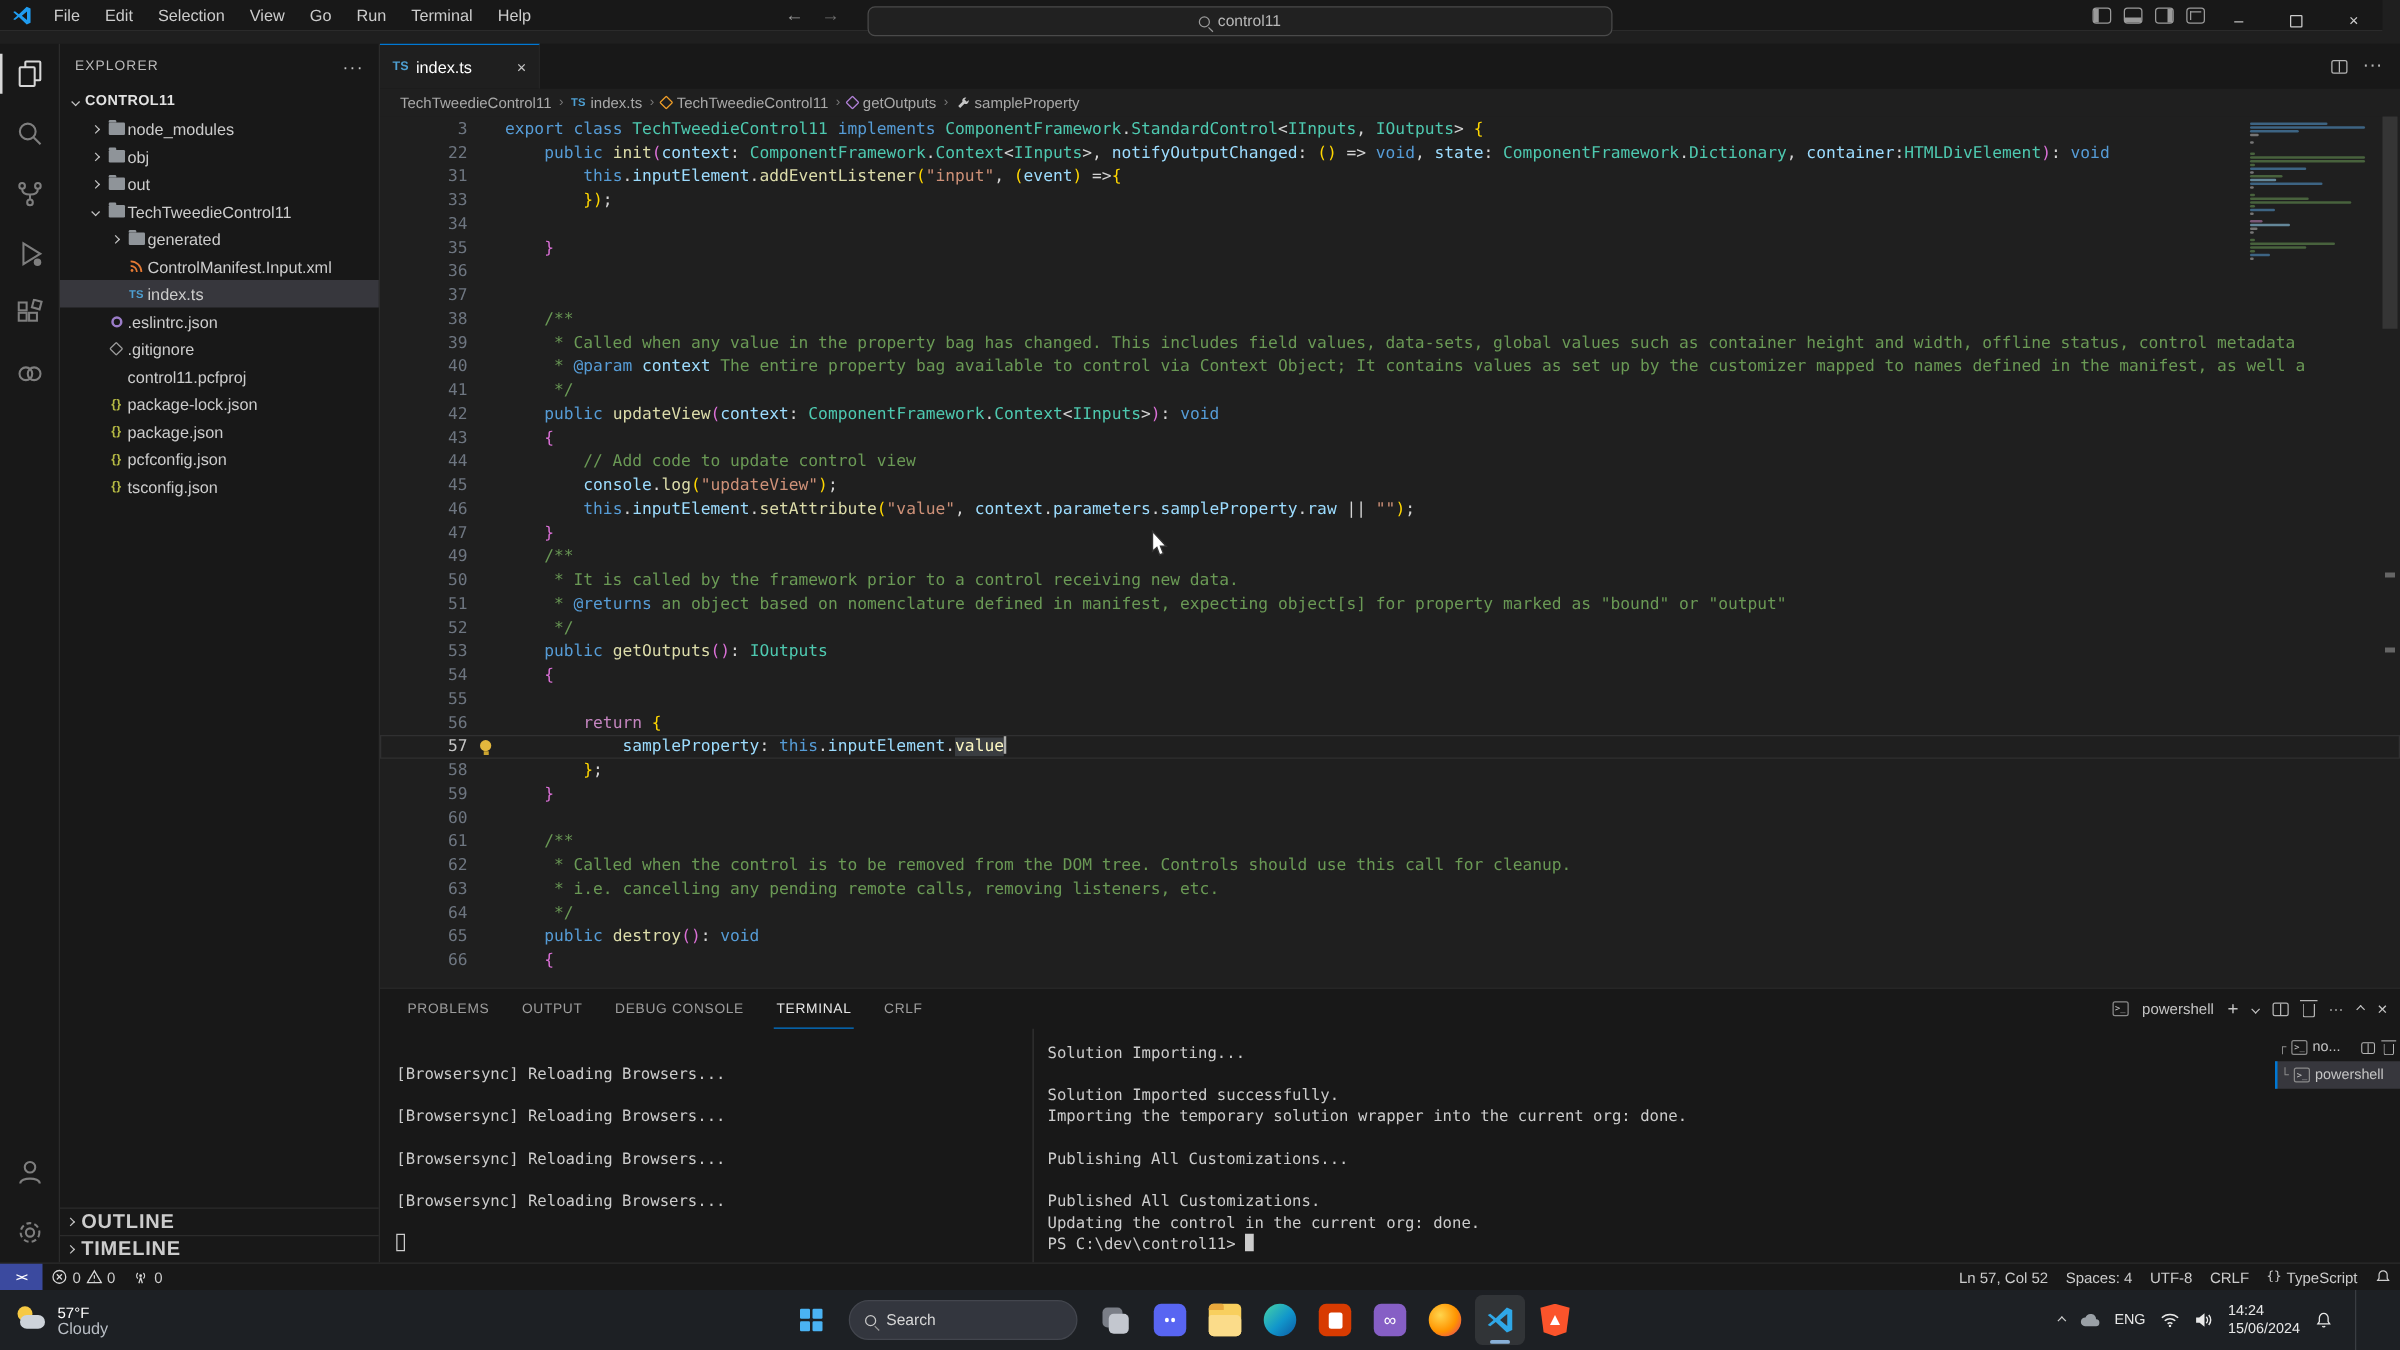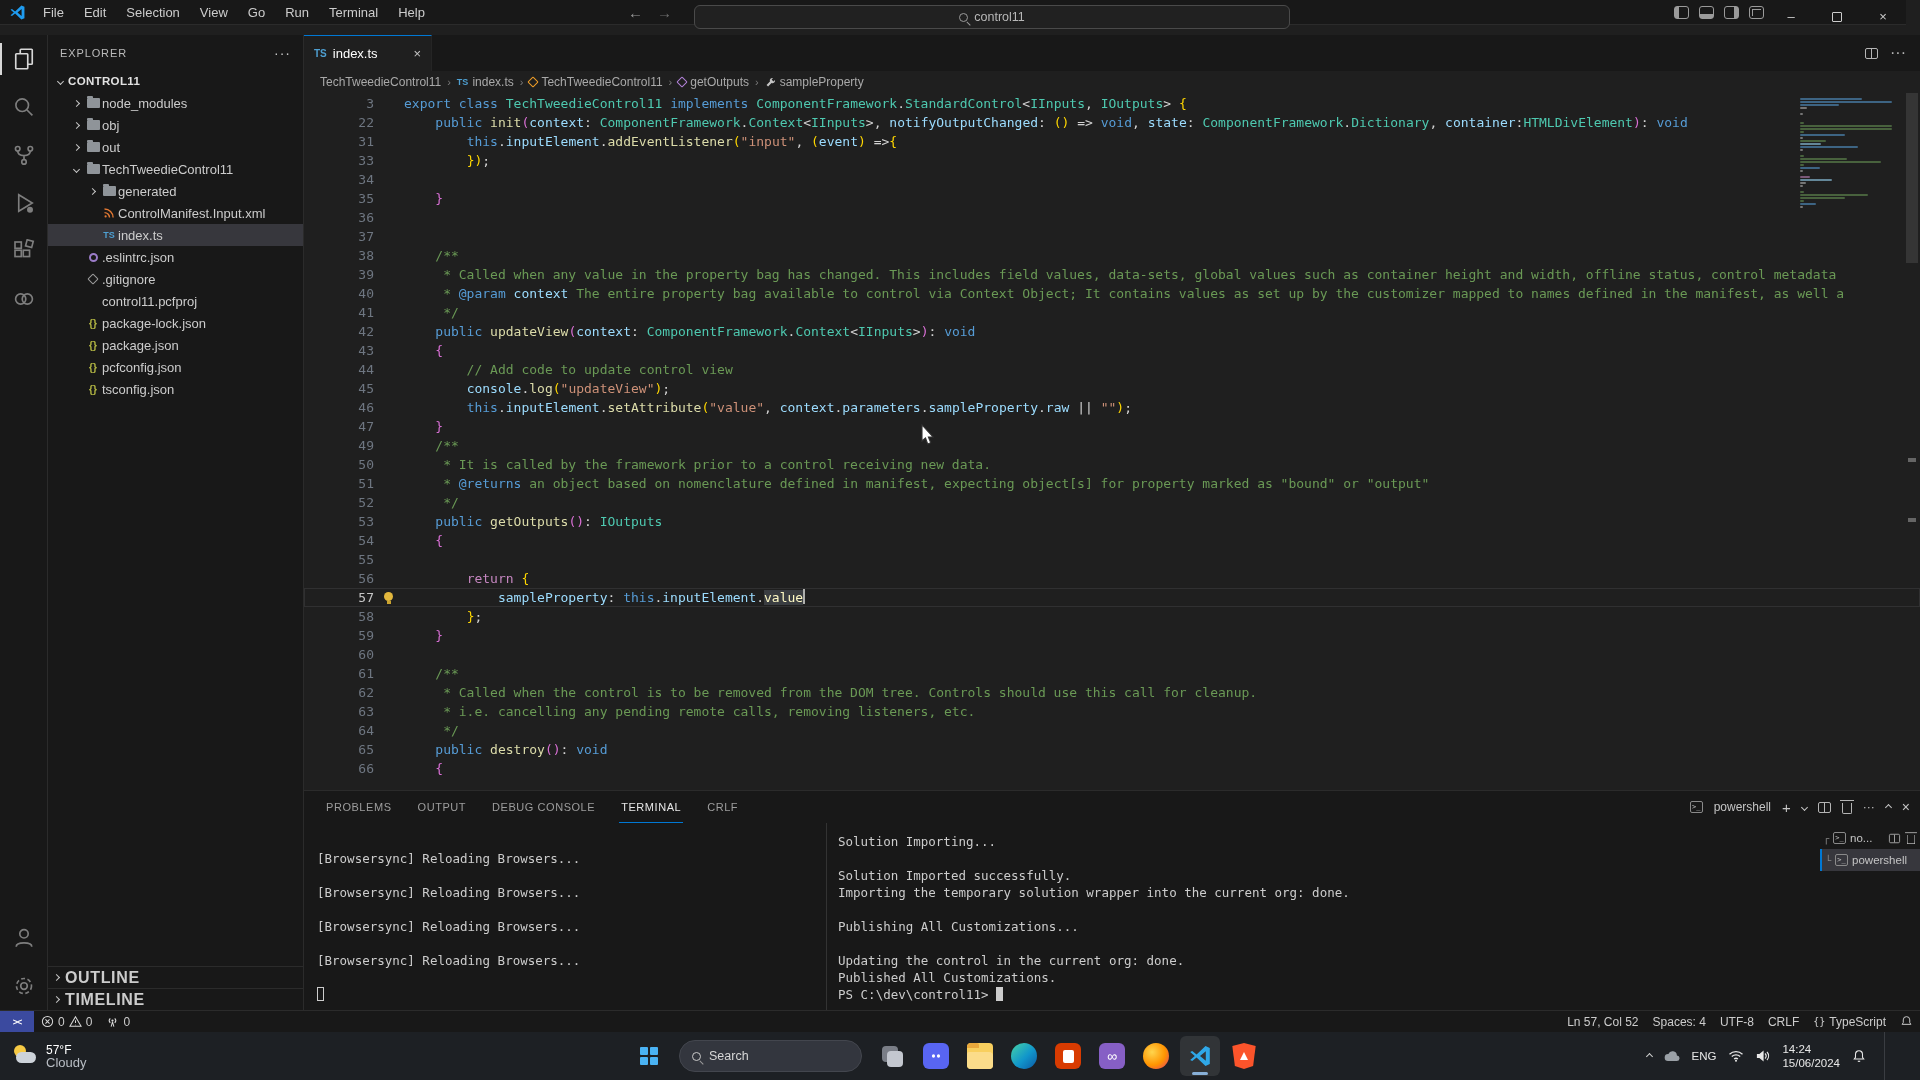--- a/index.html
+++ b/index.html
@@ -527,22 +527,22 @@
               <div class="tline"><span class="hollow-caret"></span></div>
             </div>
           <div id="term-right">
               <div class="tline">Solution Importing...</div>
               <div class="tline"></div>
               <div class="tline">Solution Imported successfully.</div>
               <div class="tline">Importing the temporary solution wrapper into the current org: done.</div>
               <div class="tline"></div>
               <div class="tline">Publishing All Customizations...</div>
               <div class="tline"></div>
+              <div class="tline">Published All Customizations.</div>
               <div class="tline">Updating the control in the current org: done.</div>
-              <div class="tline">Published All Customizations.</div>
               <div class="tline">PS C:\dev\control11&gt; <span class="block-caret"></span></div>
             </div>
           <div id="term-list">
               <div class="titem">
                 <span class="guide">┌</span>
                 <span class="psico">&gt;_</span>
                 <span>no...</span>
                 <span class="acts">
                   <span class="splitic" style="transform: scale(0.85);"></span>
                   <span class="trash" style="transform: scale(0.85);"></span>

